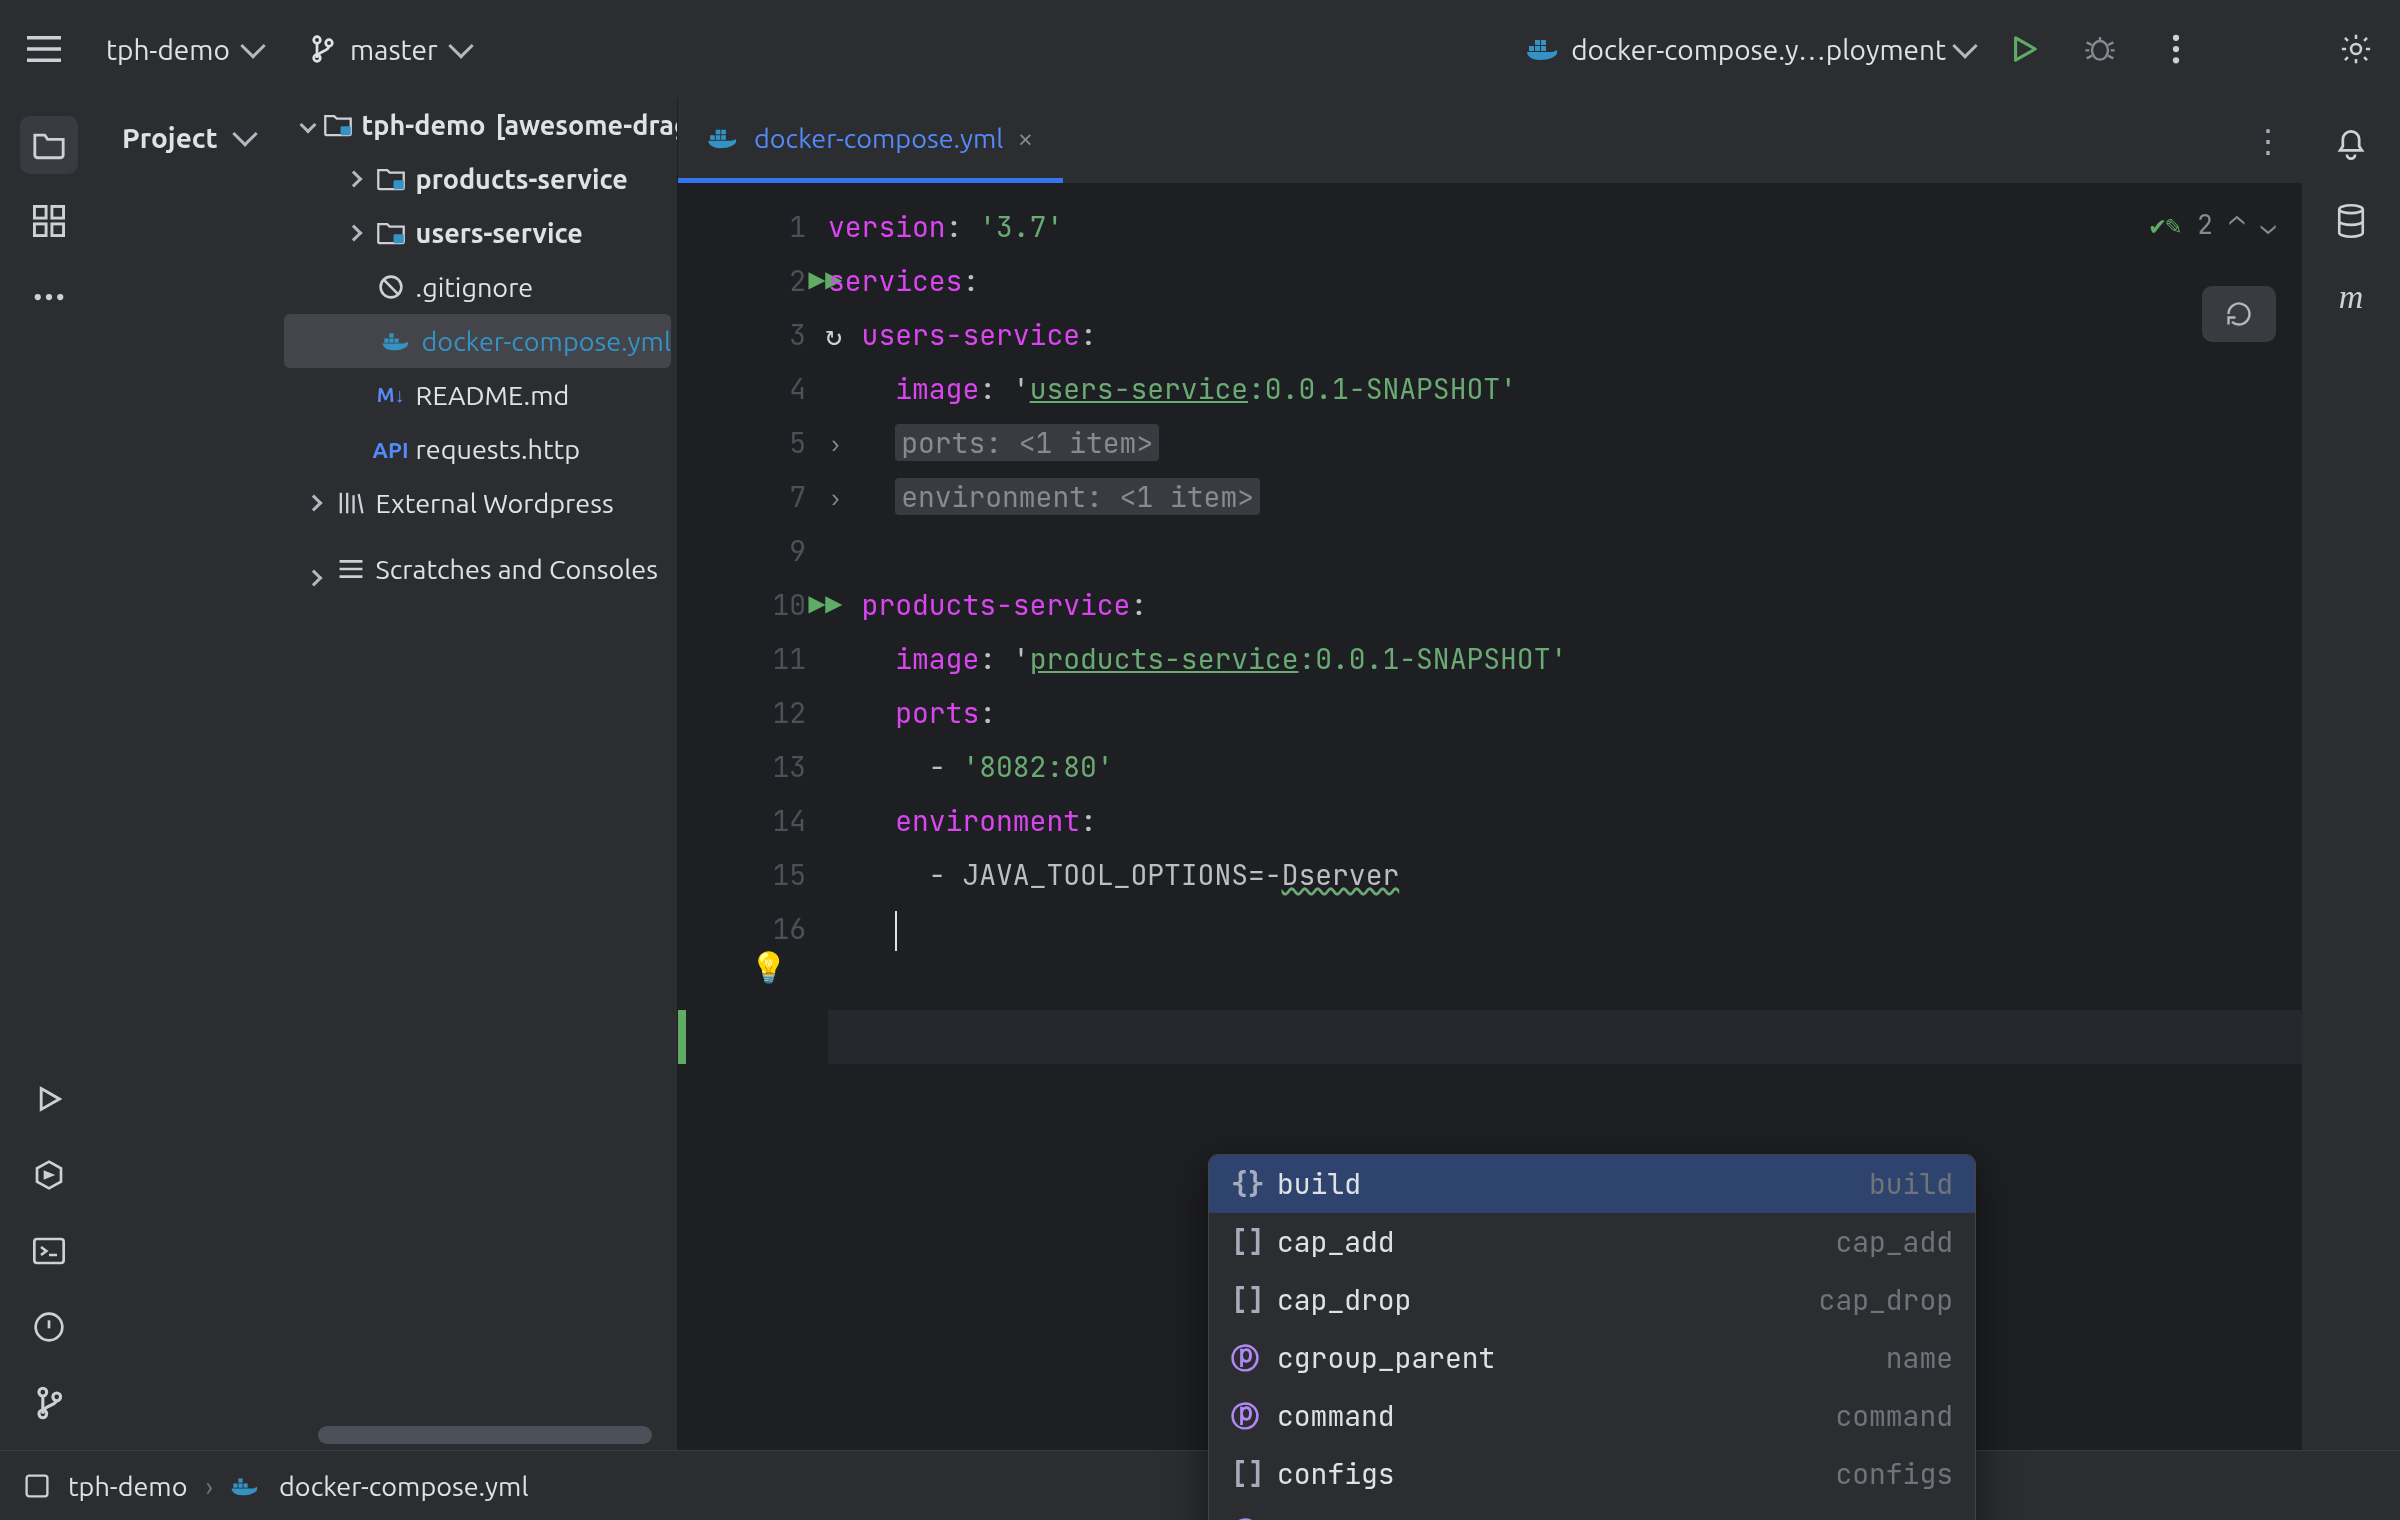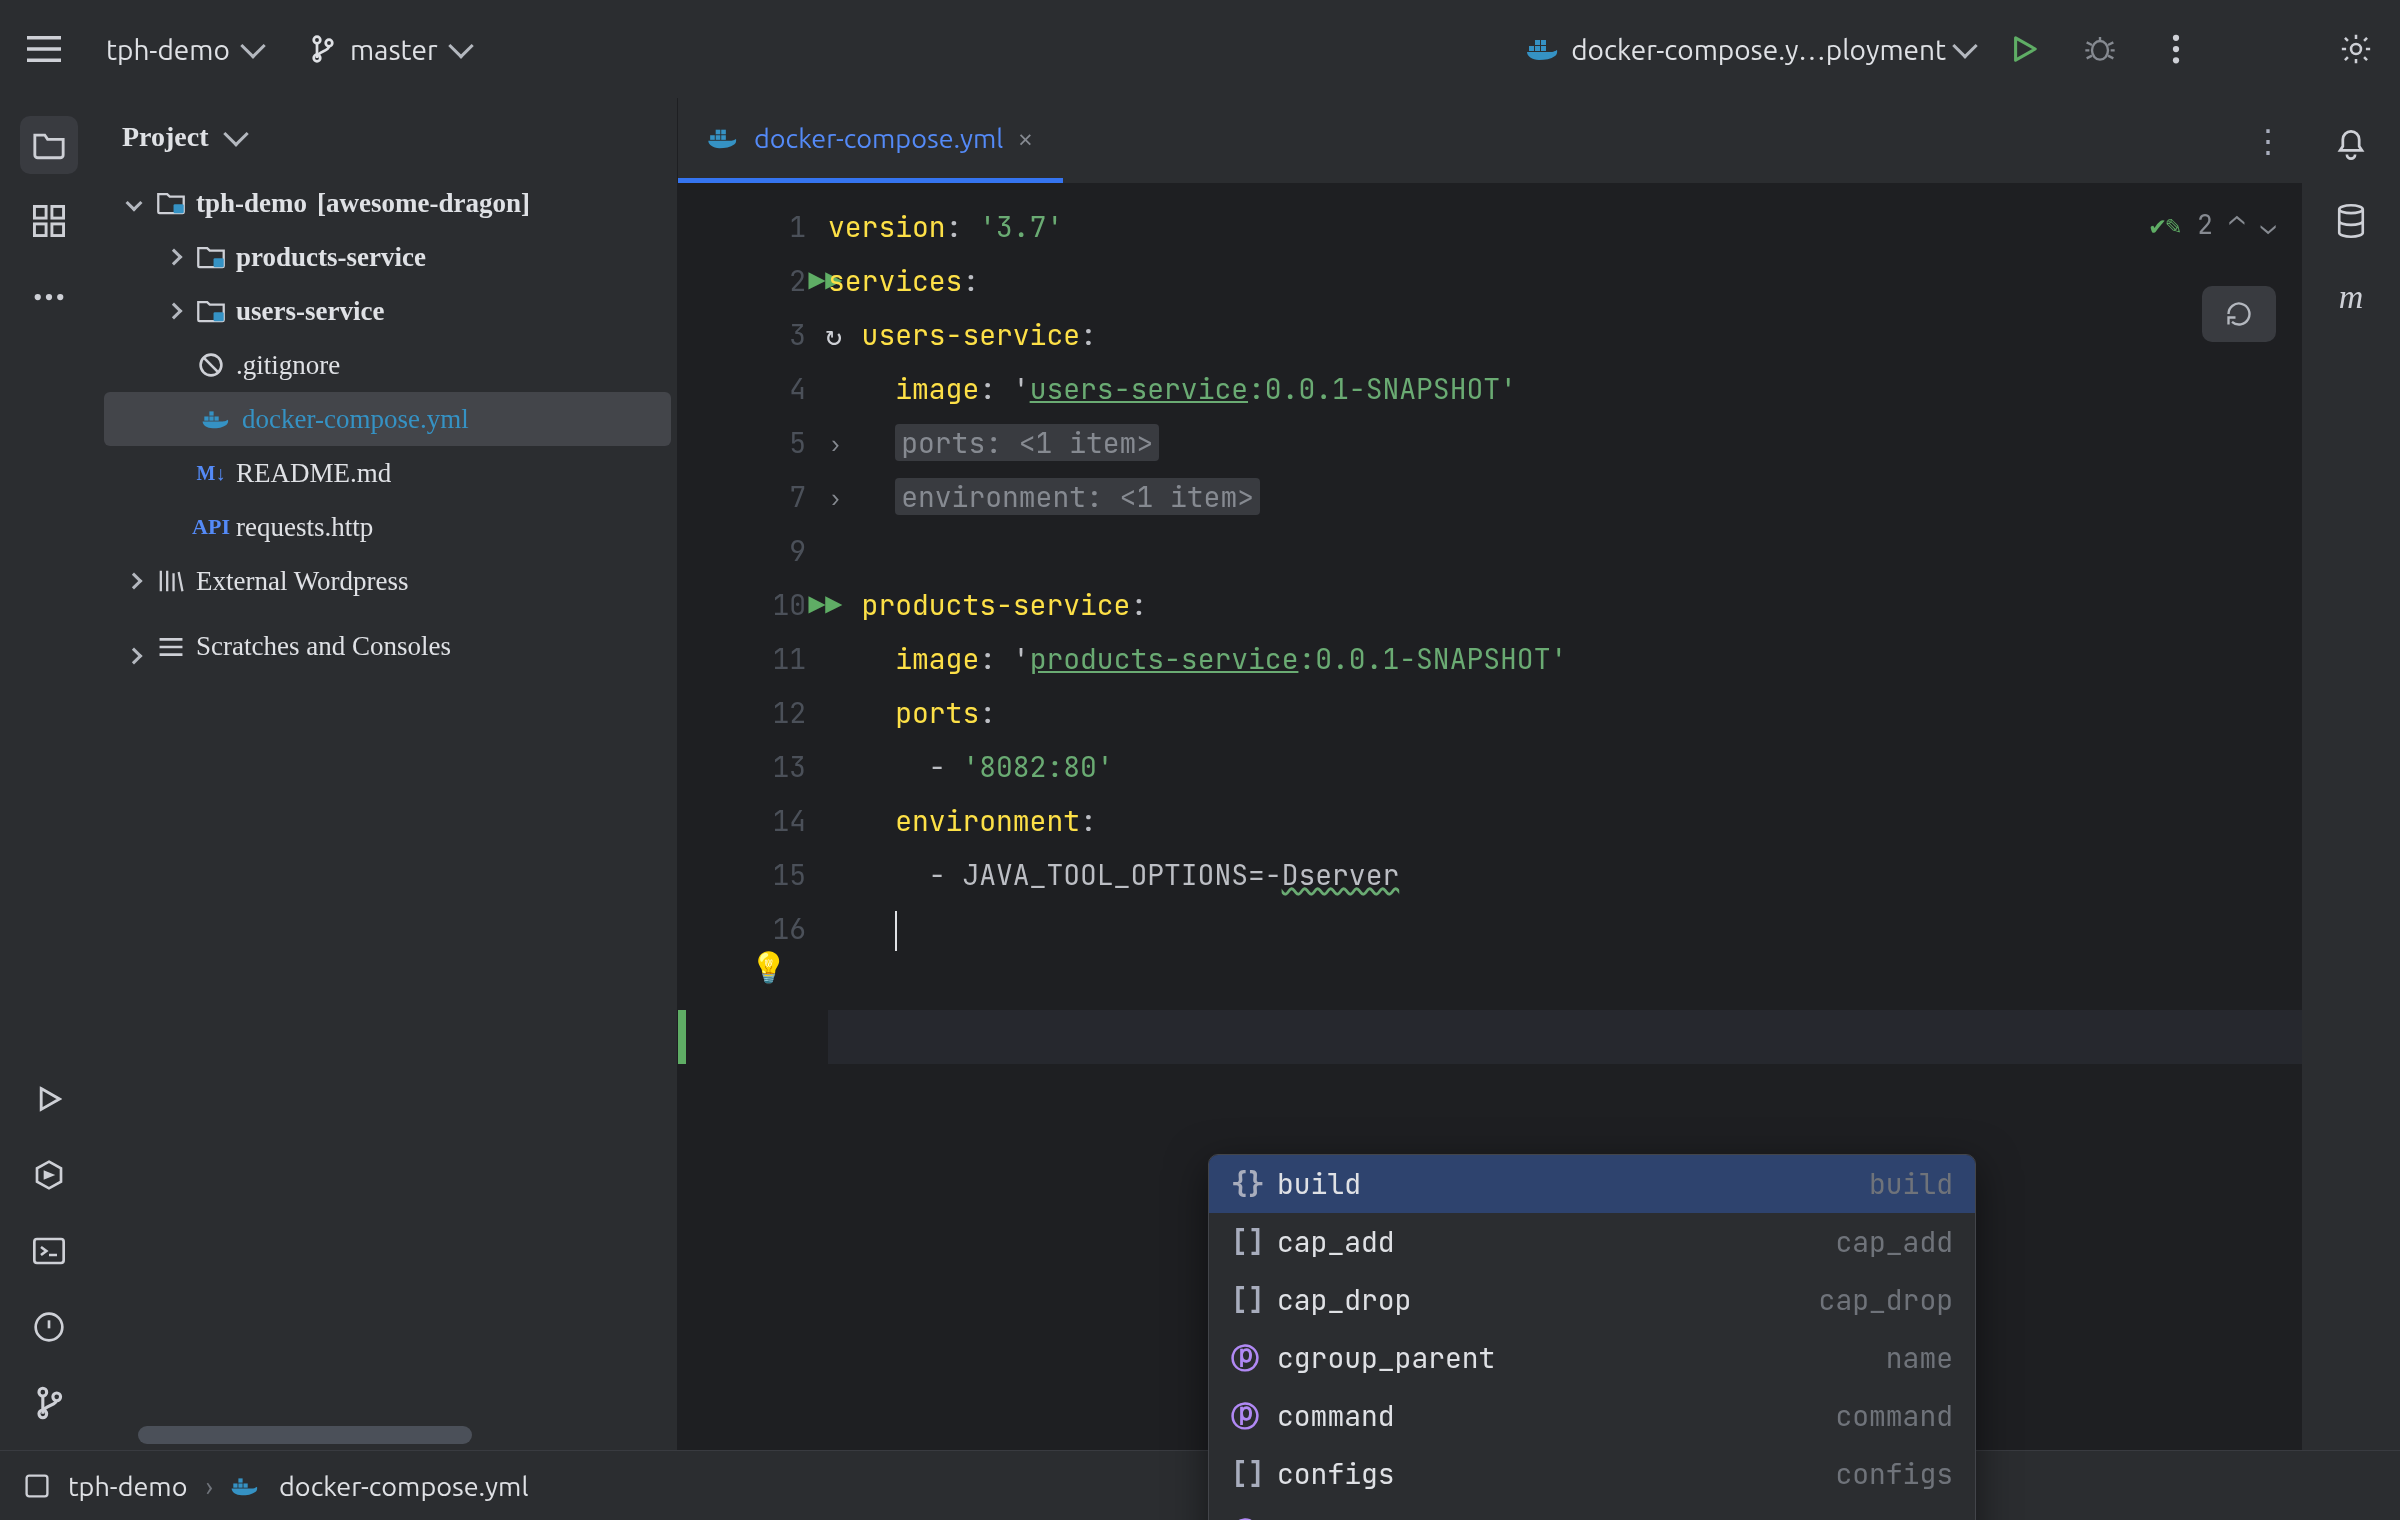--- a/index.html
+++ b/index.html
@@ -9,21 +9,21 @@
 .icon-btn { width:52px; height:52px; display:flex; align-items:center; justify-content:center; color:#CED0D6; border-radius:8px; }
 .nav-group { display:flex; align-items:center; gap:14px; font-size:28px; padding:8px 12px; border-radius:8px; }
 .chev-down { width:18px; height:18px; border-right:3px solid #B4B8BF; border-bottom:3px solid #B4B8BF; transform:rotate(45deg); margin-top:-6px; }
 .spacer { flex:1; }
 .run-config { display:flex; align-items:center; gap:10px; font-size:28px; }
 .body { flex:1; display:flex; min-height:0; }
 .left-toolstrip,.right-toolstrip { width:98px; display:flex; flex-direction:column; align-items:center; padding-top:18px; gap:18px; background:#2B2D30; }
 .left-toolstrip .bottom { margin-top:auto; margin-bottom:18px; display:flex; flex-direction:column; gap:18px; }
 .tool-item { width:58px; height:58px; display:flex; align-items:center; justify-content:center; border-radius:10px; color:#CED0D6; }
 .tool-item.active { background:#393B40; }
-.project-panel { width:580px; background:#2B2D30; border-right:1px solid #1E1F22; display:flex; flex-direction:column;font-family:Liberation Serif, serif; }
+.project-panel { width:580px; background:#2B2D30; border-right:1px solid #1E1F22; display:flex; flex-direction:row; }
 .panel-header { height:78px; display:flex; align-items:center; padding:0 24px; gap:18px; font-size:28px; color:#DFE1E5; font-weight:600; }
 .tree { flex:1; overflow:auto; font-size:27px; position:relative; }
 .tree-row { display:flex; align-items:center; height:54px; gap:10px; white-space:nowrap; }
 .tree-row.selected { background:#43454A; border-radius:6px; margin:0 6px; }
 .tw-arrow { width:24px; display:flex; justify-content:center; }
 .tw-arrow .caret { width:12px; height:12px; border-right:3px solid #B4B8BF; border-bottom:3px solid #B4B8BF; }
 .caret.right { transform:rotate(-45deg); }
 .caret.down { transform:rotate(45deg); }
 .tree-icon { width:30px; height:30px; display:flex; align-items:center; justify-content:center; font-size:22px; font-weight:700; }
 .bold { font-weight:700; }
@@ -35,21 +35,21 @@
 .tab .close { color:#868A91; font-size:28px; }
 .tab-opts { position:absolute; right:16px; top:50%; transform:translateY(-50%); color:#A8ADBD; font-size:32px; letter-spacing:2px; }
 .editor-body { flex:1; display:flex; position:relative; font-family:"JetBrains Mono",Menlo,Consolas,monospace; font-size:28px; line-height:54px; }
 .gutter { width:150px; text-align:right; color:#4B5059; padding:16px 22px 0 0; user-select:none; }
 .gutter-row { height:54px; display:flex; align-items:center; justify-content:flex-end; gap:12px; position:relative; }
 .gutter-row .num { min-width:40px; }
 .gutter .run-ic { color:#5FAD65; }
 .gutter .fold { color:#868A91; font-size:22px; }
 .code { flex:1; padding-top:16px; position:relative; }
 .code-row { height:54px; white-space:pre; }
-.tok-key { color:#fde047; }
+.tok-key { color:#d946ef; }
 .tok-str { color:#6AAB73; }
 .tok-str-u { color:#6AAB73; text-decoration:underline; text-decoration-color:#6AAB73; }
 .tok-plain { color:#BCBEC4; }
 .tok-env { color:#BCBEC4; }
 .folded { background:#393B40; color:#868A91; padding:0 6px; border-radius:4px; }
 .caret-line { position:absolute; left:0; right:0; height:54px; background:#26282E; top:826px; z-index:0; }
 .caret-line::before { content:""; position:absolute; left:-150px; top:0; bottom:0; width:8px; background:#5FAD65; }
 .code-row { position:relative; z-index:1; }
 .bulb { position:absolute; left:-78px; top:756px; width:30px; height:30px; color:#F2C55C; font-size:30px; z-index:3; }
 .inspection { position:absolute; top:14px; right:26px; display:flex; align-items:center; gap:16px; color:#868A91; font-size:26px; z-index:5; }

